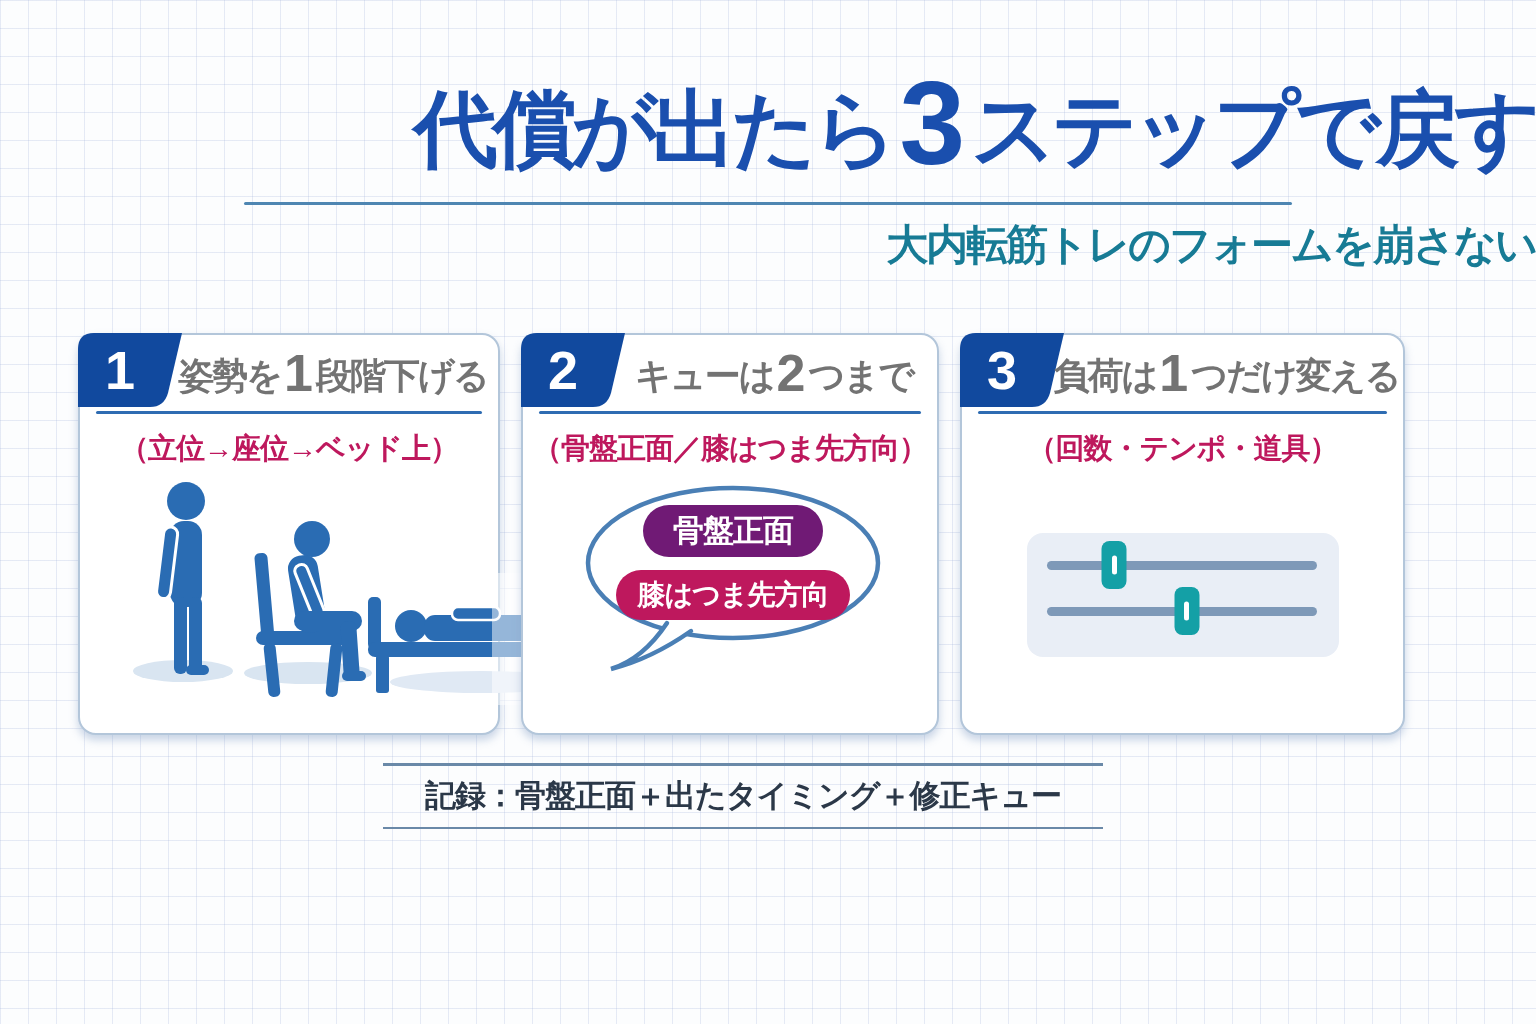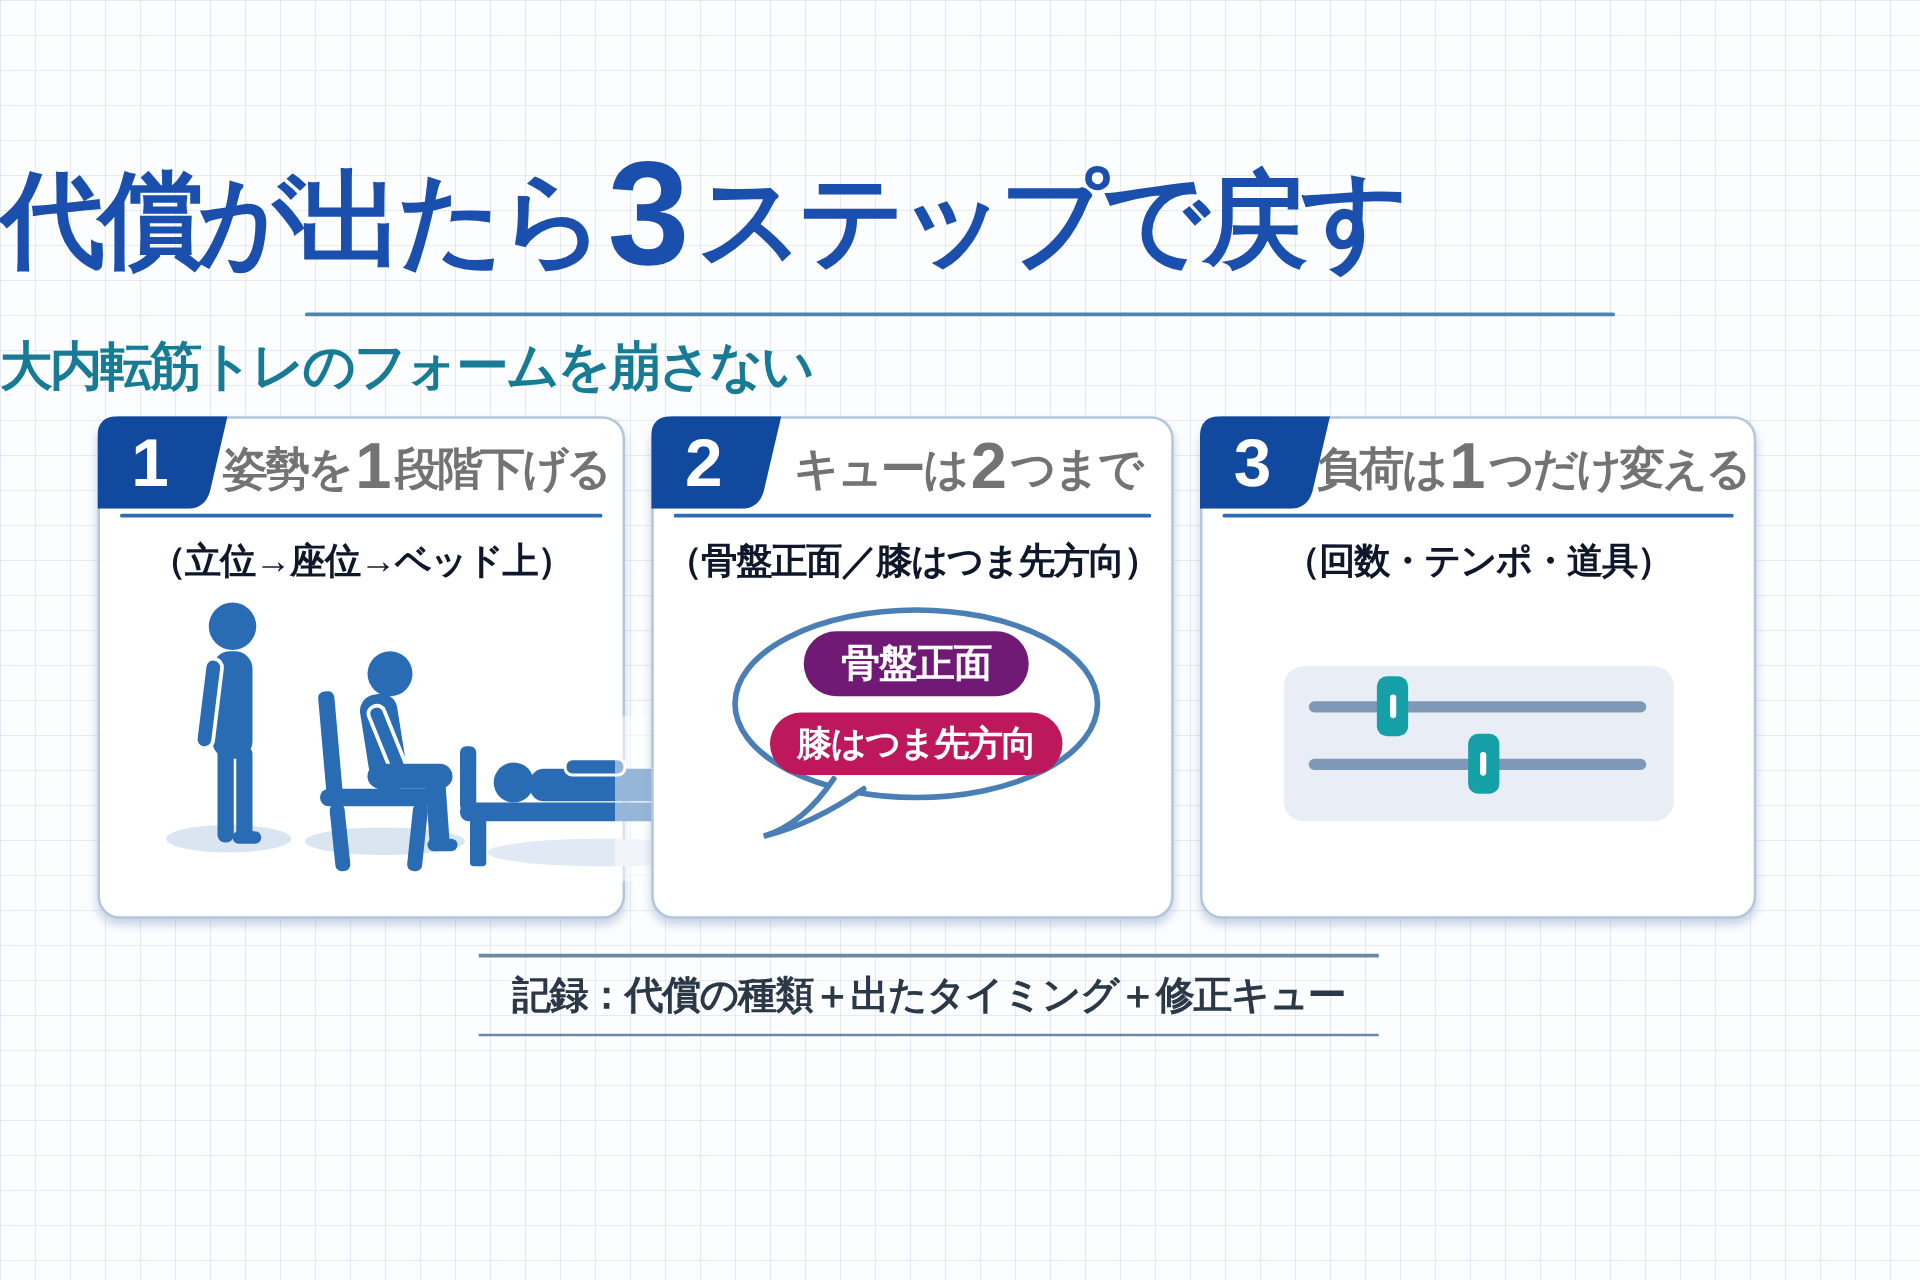--- a/index.html
+++ b/index.html
@@ -10,21 +10,21 @@
   }
   .canvas{
     position:relative; width:1536px; height:1024px; overflow:hidden;
     background-color:#fcfdfe;
     background-image:
       linear-gradient(to right, rgba(175,188,225,.30) 1px, transparent 1px),
       linear-gradient(to bottom, rgba(175,188,225,.30) 1px, transparent 1px);
     background-size:28px 28px;
   }
   
-  .header{ position:absolute; top:0; left:0; right:0; text-align:left;margin-top:48px; }
+  .header{ position:absolute; top:0; left:0; right:0; text-align:right; }
   .main-title{
     margin-top:50px; font-size:84px; font-weight:900; letter-spacing:-5px;
     color:#1a4fae; line-height:1.25; white-space:nowrap;
   }
   .main-title .tnum{ font-size:118px; letter-spacing:0; padding:0 6px; vertical-align:-6px; }
   .title-rule{
     width:1048px; height:3px; background:#4e86b2; margin:4px auto 0; border-radius:2px;
   }
   .subtitle{
     margin-top:12px; font-size:42px; font-weight:700; letter-spacing:-2px;
@@ -48,21 +48,21 @@
     display:flex; align-items:center; justify-content:center; white-space:nowrap;
   }
   .card-title{ font-size:36px; font-weight:900; letter-spacing:-2px; color:#737373; }
   .card-title .tnum{ font-size:52px; letter-spacing:0; padding:0 3px; vertical-align:-3px; }
   .card-line{
     position:absolute; top:76px; left:16px; right:16px; height:3px;
     background:#2e6cb2; border-radius:2px;
   }
   .card-note{
     position:absolute; top:94px; left:0; right:0; text-align:center;
-    font-size:29px; font-weight:600; letter-spacing:-1px; color:#0f172a; white-space:nowrap;
+    font-size:29px; font-weight:600; letter-spacing:-1px; color:#be185d; white-space:nowrap;
   }
   
   .fig-svg{ position:absolute; top:130px; left:0; width:430px; height:245px; overflow:visible; }
   
   .bubble-wrap{ position:absolute; top:150px; left:60px; width:300px; height:192px; }
   .bubble-svg{ position:absolute; inset:0; width:100%; height:100%; overflow:visible; }
   .cue-pills{
     position:absolute; left:0; right:0; top:0; height:155px;
     display:flex; flex-direction:column; align-items:center; justify-content:center; gap:13px;
   }
@@ -205,17 +205,17 @@
         <div class="slider-row r2">
           <div class="slider-track"></div>
           <div class="slider-thumb" style="left: 52%;"></div>
         </div>
       </div>
     </div>
   </div>
 
   <div class="footer">
     <hr class="footer-rule">
-    <div class="record-text">記録：代償の種類＋出たタイミング＋修正キュー</div>
+    <div class="record-text">記録：骨盤正面＋出たタイミング＋修正キュー</div>
     <hr class="footer-rule">
   </div>
 
 </div>
 
 </body></html>

